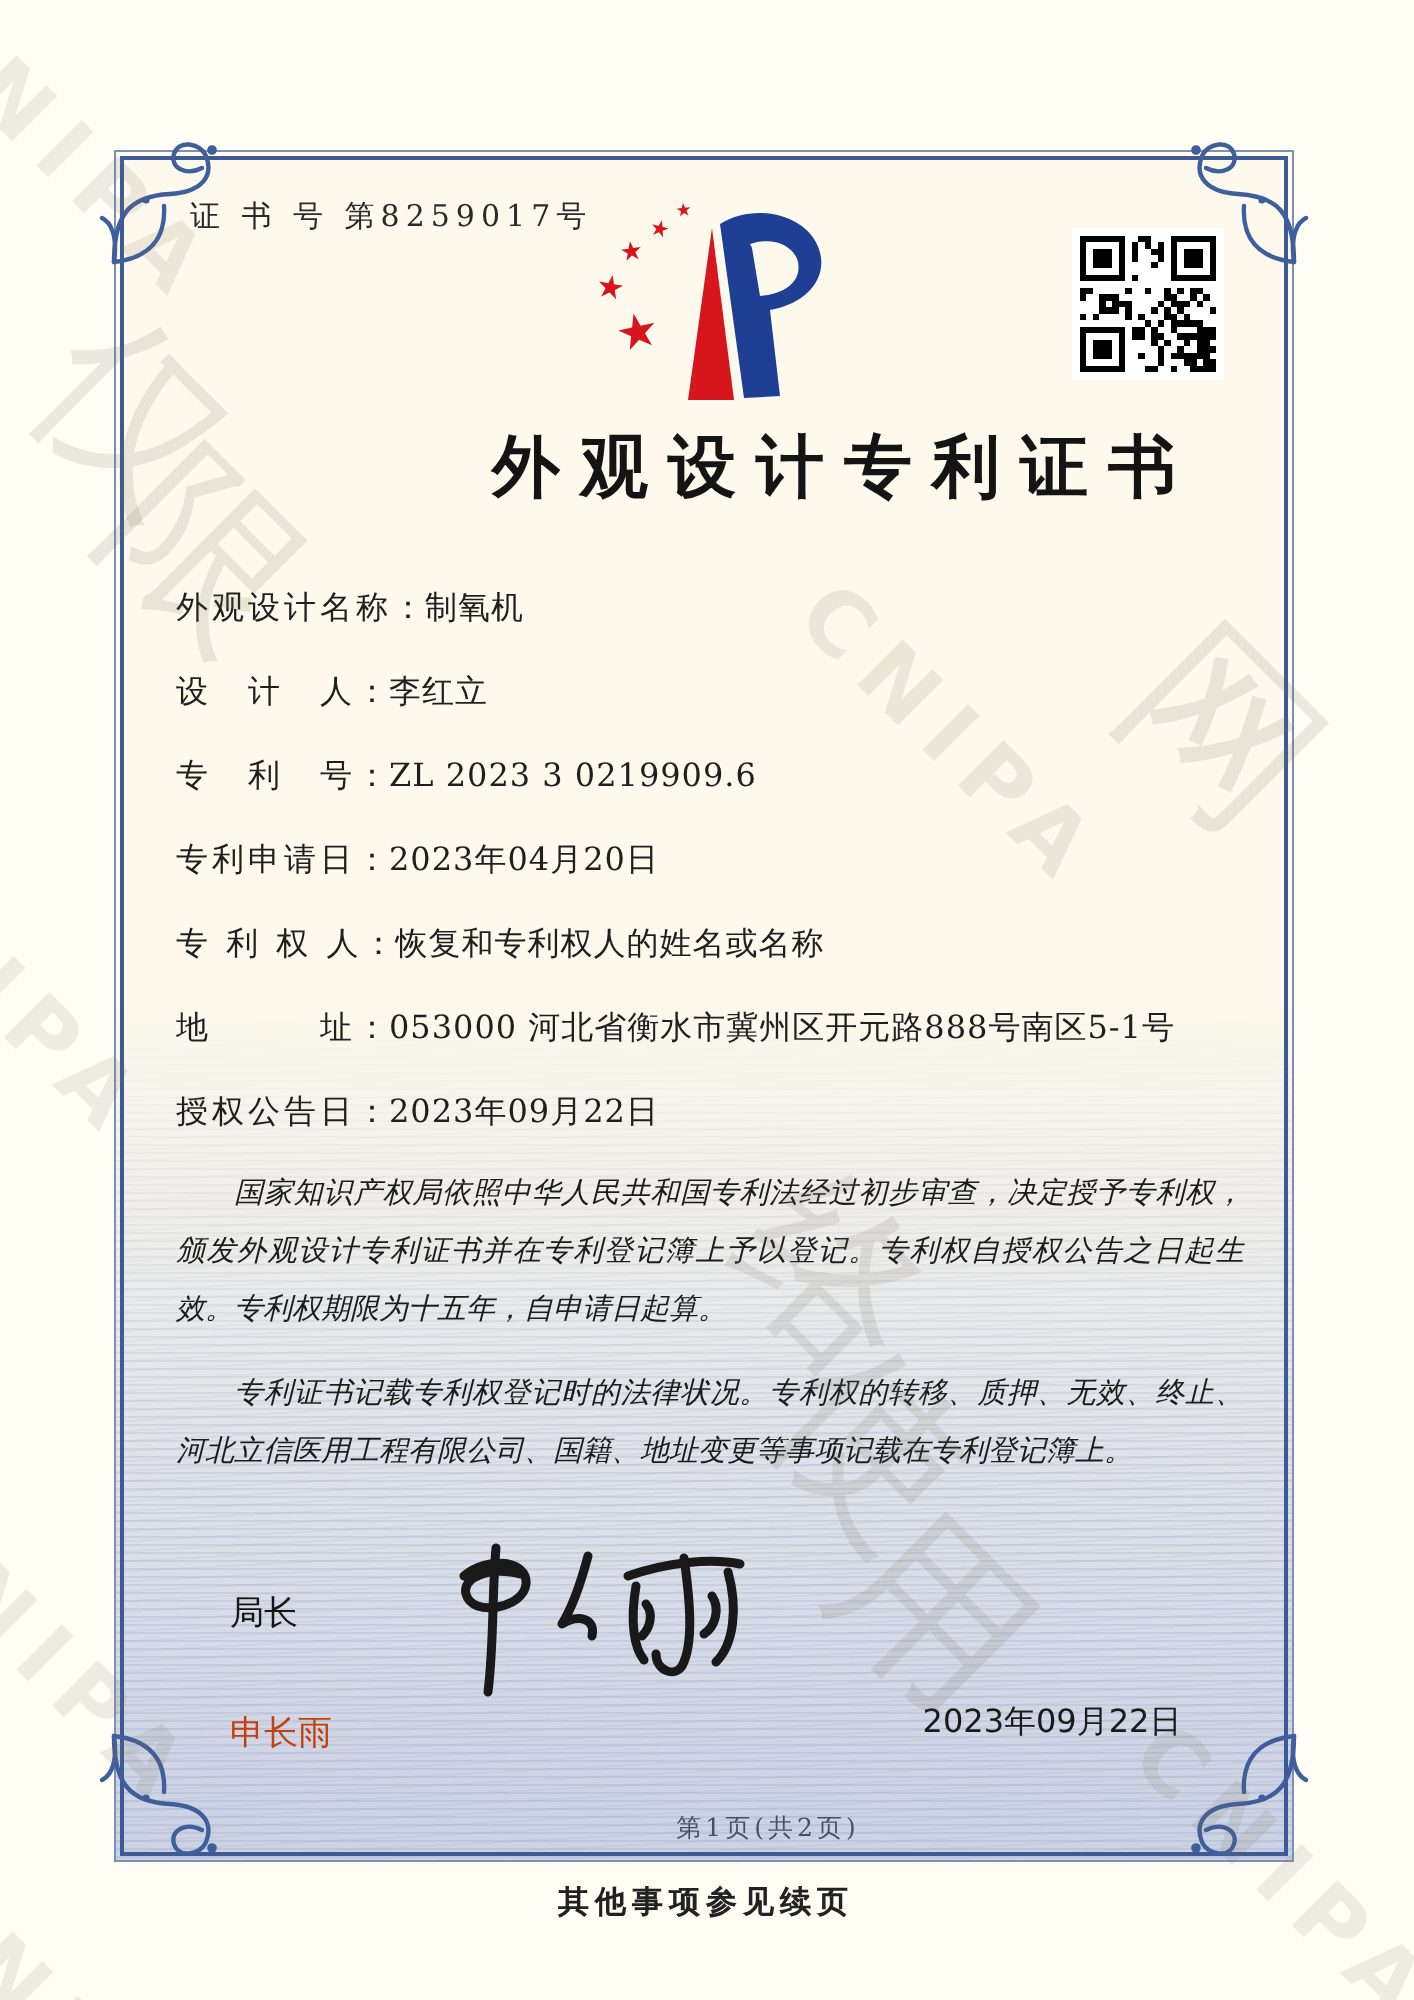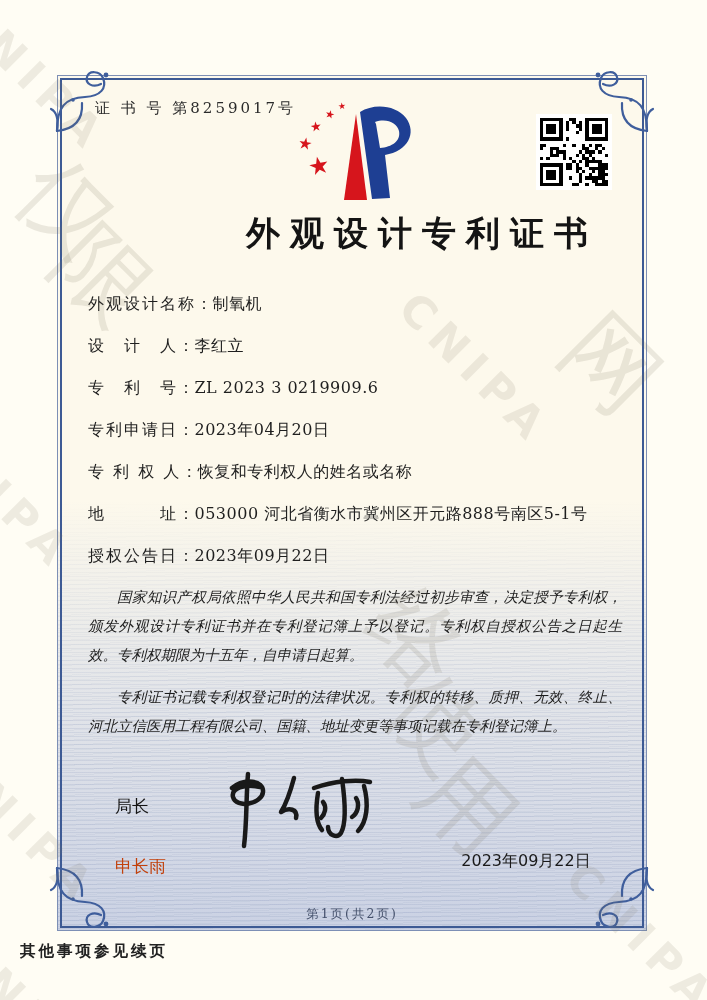--- a/index.html
+++ b/index.html
@@ -65,22 +65,22 @@
   
   .signer-role{position:absolute;left:115px;top:795px;font-size:17px;
     font-family:"DejaVu Sans","Liberation Sans",sans-serif;color:#151515;}
   .signer-name{position:absolute;left:115px;top:827px;font-size:17px;
     font-family:"DejaVu Sans","Liberation Sans",sans-serif;color:#c2410c;margin-top:28px;}
   .signature{position:absolute;left:196px;top:766px;width:190px;height:88px;}
   .issue-date{position:absolute;left:428px;top:851px;width:196px;text-align:center;
     font-size:16px;font-family:"DejaVu Sans","Liberation Sans",sans-serif;color:#1a1a1a;}
   
   .page-info{position:absolute;left:57px;top:906px;width:590px;text-align:center;
-    font-size:12.5px;letter-spacing:2px;color:#44506b;}
-  .continuation{position:absolute;left:20px;top:941px;width:666px;
+    font-size:12.5px;letter-spacing:2px;color:#44506b;padding-left:32px;}
+  .continuation{position:absolute;left:20px;top:941px;width:666px;text-align:center;
     font-size:15.5px;font-weight:600;letter-spacing:3px;color:#222;}
   
   .corner{position:absolute;width:72px;height:72px;color:#3f5e9c;}
   .corner svg{width:100%;height:100%;display:block;}
   .corner.tl{left:49px;top:67px;}
   .corner.tr{left:583px;top:67px;transform:scaleX(-1);}
   .corner.bl{left:49px;top:860px;transform:scaleY(-1);}
   .corner.br{left:583px;top:860px;transform:scale(-1,-1);}
   
   .wm-layer{position:absolute;inset:0;z-index:5;pointer-events:none;}

